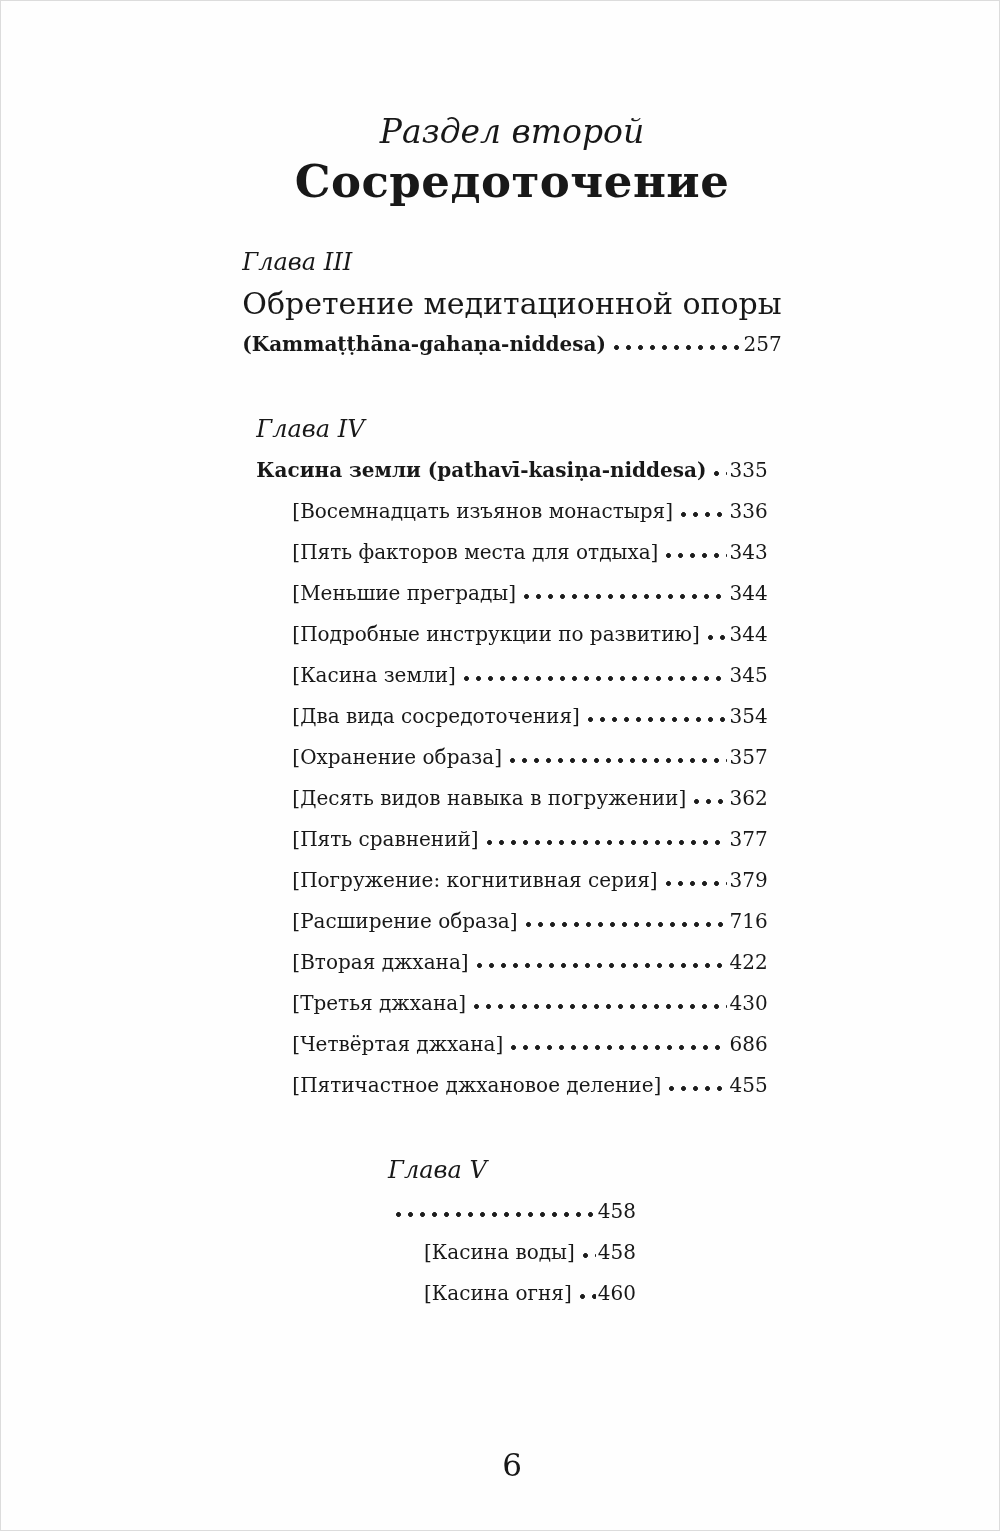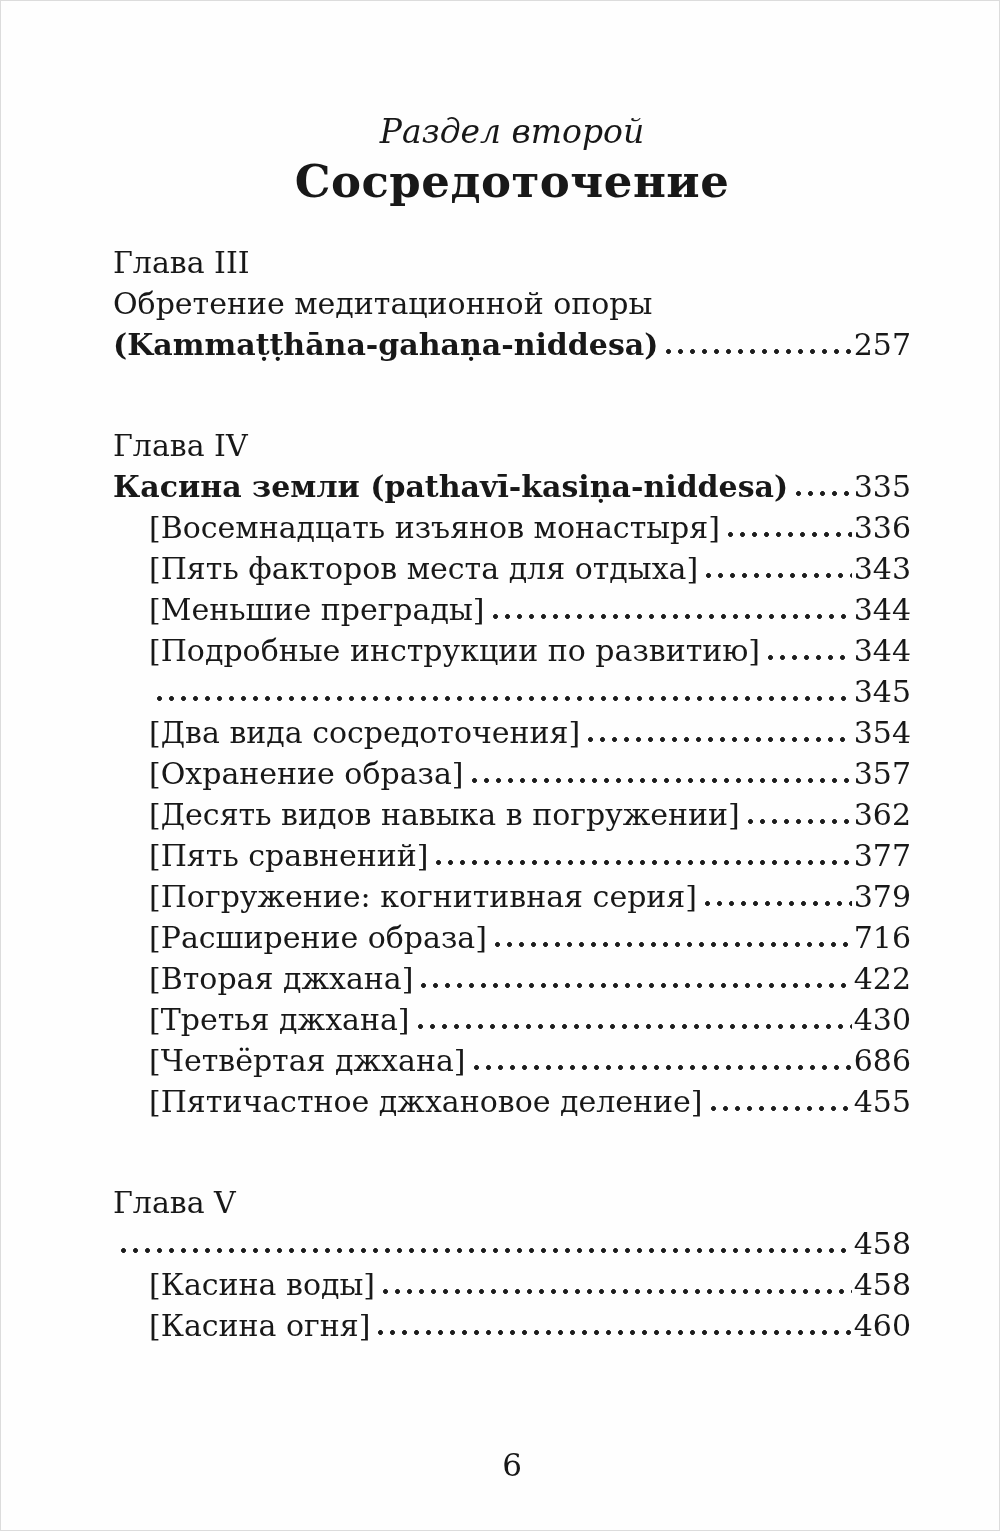--- a/index.html
+++ b/index.html
@@ -12,35 +12,36 @@
     height: 1531px;
     box-sizing: border-box;
     background: #fefefe;
     color: #181818;
     font-family: "DejaVu Serif", "Liberation Serif", serif;
     padding: 110px 88px 46px 112px;
     display: flex;
     flex-direction: column;
     border: 1px solid #dcdcdc;
     overflow: hidden;
+    align-items: center;
   }
   .heading { text-align: center; margin-bottom: 20px; }
   .kicker  { font-style: italic; font-size: 33px; line-height: 1.3; }
   .title   { font-size: 45px; font-weight: bold; line-height: 1.25; letter-spacing: 0.5px; }
 
-  .chapter { margin-top: 60px; }
+  .chapter { margin-top: 44px; }
   .chapter.first { margin-top: 12px; }
 
-  .chapter-label { font-size: 30px; line-height: 41px; }
+  .chapter-label { font-style: italic; font-size: 24px; line-height: 41px; }
   .chapter-title { font-weight: normal; font-size: 30px; line-height: 41px; }
 
   .row {
     display: flex;
     align-items: baseline;
-    font-size: 30px;
+    font-size: 20px;
     line-height: 41px;
   }
   .txt  { white-space: nowrap; }
   .bold { font-weight: bold; }
 
   
   .leader {
     flex: 1 1 auto;
     min-width: 14px;
     height: 7px;
@@ -107,20 +108,21 @@
           <span class="pg">344</span>
         </div>
 
         <div class="row">
           <span class="txt">[Подробные инструкции по развитию]</span>
           <span class="leader"></span>
           <span class="pg">344</span>
         </div>
 
         <div class="row">
+          <span class="txt">[Касина земли]</span>
           <span class="leader"></span>
           <span class="pg">345</span>
         </div>
 
         <div class="row">
           <span class="txt">[Два вида сосредоточения]</span>
           <span class="leader"></span>
           <span class="pg">354</span>
         </div>
 

